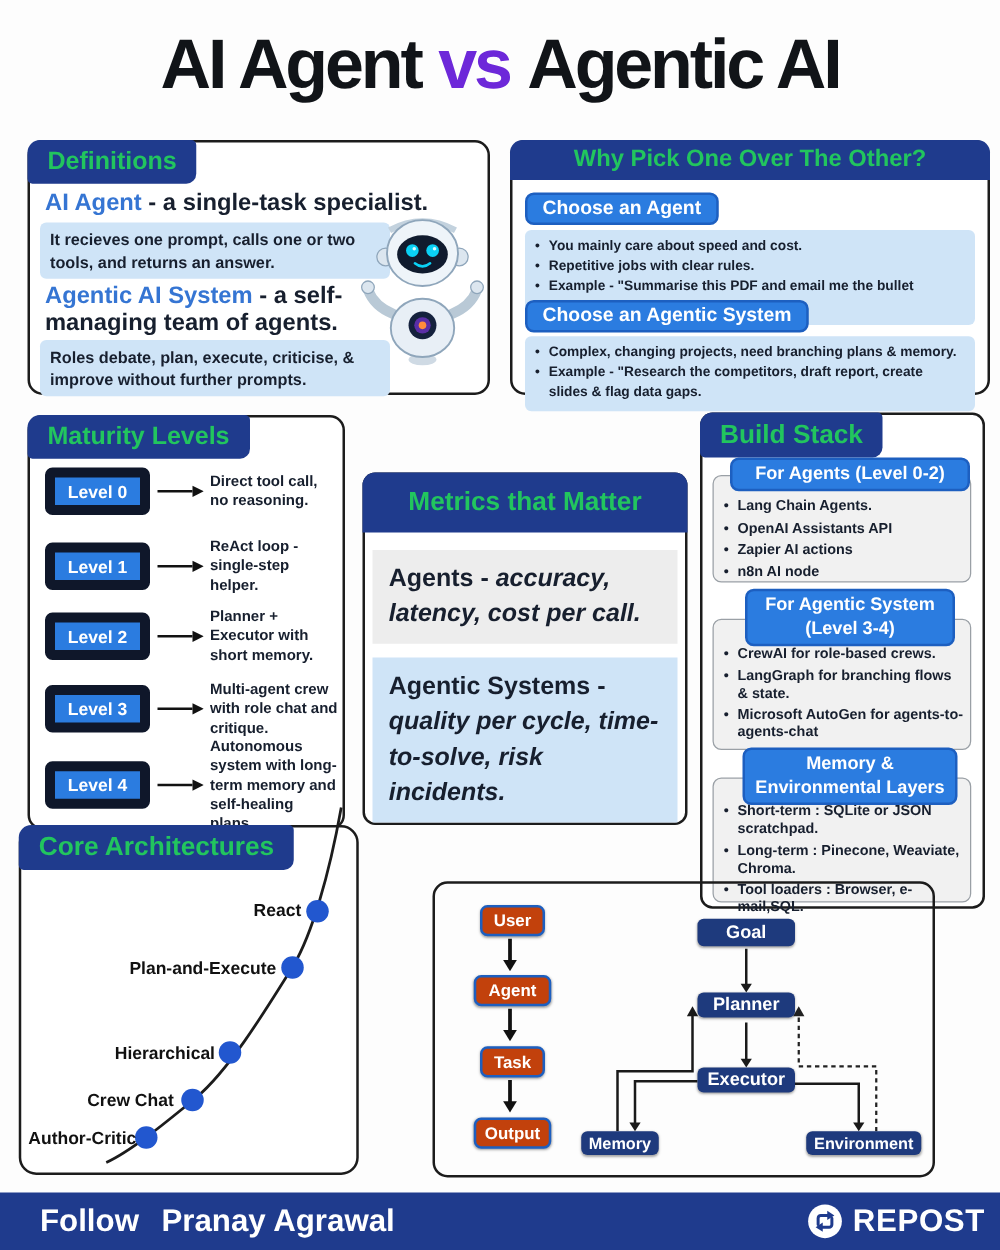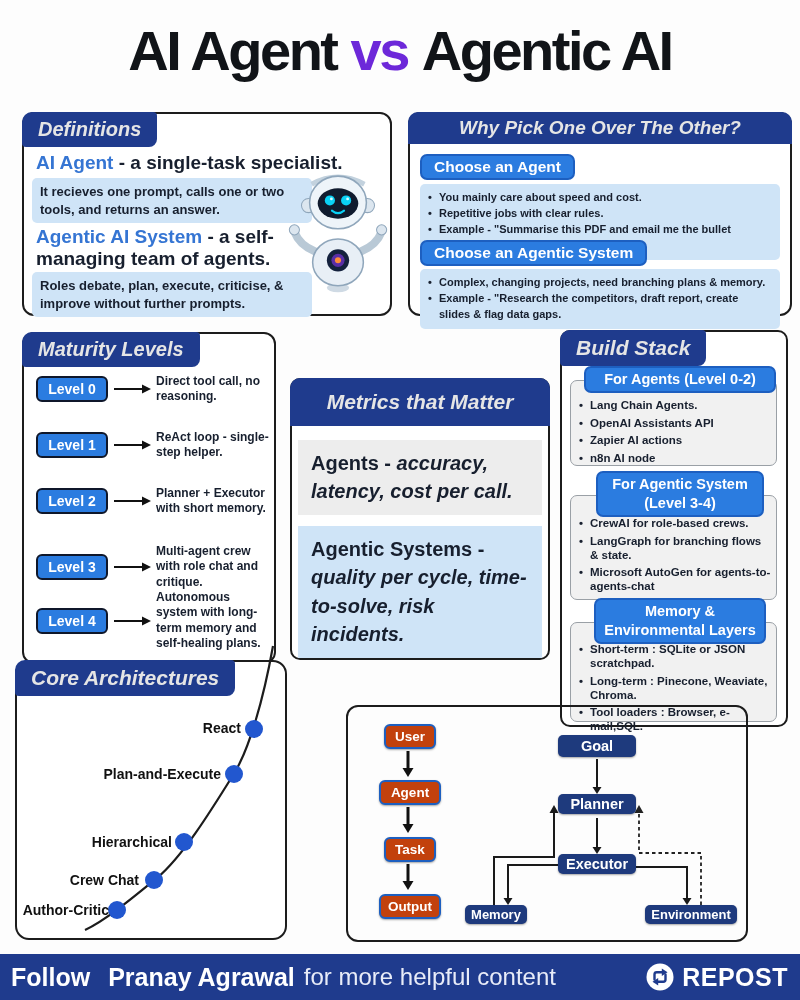--- a/index.html
+++ b/index.html
@@ -7,21 +7,21 @@
   .page{position:relative;width:800px;height:1000px;background:#fdfdfd;overflow:hidden;}
 
   
   .title{position:absolute;top:18px;left:0;width:800px;text-align:center;
          font-size:56px;font-weight:bold;letter-spacing:-2.5px;color:#111418;
          display:flex;justify-content:center;gap:14px;}
   .title .vs{color:#6d28d9;}
 
   
   .box{position:absolute;background:#ffffff;border:2px solid #1c1c1c;border-radius:12px;}
-  .hdr{background:#1f3b8d;color:#e5e5e5;font-weight:bold;font-style:italic;}
+  .hdr{background:#1f3b8d;color:#22c55e;font-weight:bold;}
   .tab{position:absolute;top:-2px;left:-2px;padding:6px 16px;font-size:20px;
        border-radius:10px 4px 8px 4px;}
   .bar{position:absolute;top:-2px;left:-2px;right:-2px;height:32px;line-height:32px;
        text-align:center;font-size:19px;border-radius:10px 10px 0 0;}
   .bluebtn{position:absolute;background:#2b7ce0;border:2px solid #1d5fc0;color:#fff;
            font-weight:bold;border-radius:7px;text-align:center;}
   .bluebox{position:absolute;background:#cfe4f7;border-radius:5px;}
   .graybox{position:absolute;background:#f1f1f1;border:1.5px solid #9aa0a6;border-radius:7px;}
   .bullets{margin:0;padding:0;list-style:none;color:#171f2e;font-weight:600;}
   .bullets li{position:relative;padding-left:11px;}
@@ -31,21 +31,21 @@
   .def-term{position:absolute;font-size:19px;font-weight:bold;color:#171f2e;line-height:1.15;}
   .def-term .term{color:#3575d3;}
   .note{font-size:13px;font-weight:600;color:#171f2e;padding:5px 8px;line-height:1.35;}
 
   
   .why-bullets{position:absolute;background:#cfe4f7;border-radius:5px;padding:6px 8px;}
   .why-bullets li{font-size:11px;line-height:1.45;}
 
   
   .mat-row{position:absolute;left:12px;right:4px;display:flex;align-items:center;gap:5px;}
-  .lvl-btn{flex:none;width:68px;background:#2b7ce0;border:2px solid #0f172a;color:#fff;
+  .lvl-btn{flex:none;width:68px;background:#2b7ce0;border:8px solid #0f172a;color:#fff;
            font-weight:bold;font-size:14px;text-align:center;padding:3px 0;border-radius:6px;}
   .lvl-desc{flex:1;font-size:12px;font-weight:700;color:#171f2e;line-height:1.28;}
   .arrow-svg{flex:none;}
 
   
   .met-item{position:absolute;left:6px;right:6px;padding:9px 13px;font-size:20px;
             color:#171f2e;line-height:1.42;}
   .met-item .nm{font-weight:bold;}
   .met-item .it{font-style:italic;font-weight:600;}
   .met-gray{background:#ededed;}
@@ -275,23 +275,22 @@
     <div class="lnode" style="left:31px;top:187px;width:58px;padding:3px 0;">Output</div>
 
     <div class="nnode" style="left:210px;top:28px;width:78px;padding:3px 0;">Goal</div>
     <div class="nnode" style="left:210px;top:87px;width:78px;padding:2px 0;">Planner</div>
     <div class="nnode" style="left:210px;top:147px;width:78px;padding:2px 0;">Executor</div>
     <div class="nnode" style="left:117px;top:198px;width:62px;padding:2px 0;font-size:13px;">Memory</div>
     <div class="nnode" style="left:297px;top:198px;width:92px;padding:2px 0;font-size:13px;">Environment</div>
   </div>
 
   <div class="footer">
-    <span class="f-bold" style="margin-left:11px;">Follow</span>
+    <span class="f-bold" style="margin-left:32px;">Follow</span>
     <span class="f-bold" style="margin-left:18px;">Pranay Agrawal</span>
-    <span class="f-rest" style="margin-left:9px;">for more helpful content</span>
     <div class="repost">
       <svg width="30" height="30" viewBox="0 0 30 30">
         <circle cx="15" cy="15" r="13.5" fill="#ffffff"></circle>
         <path d="M9.5 17.5 v-5 a2.2 2.2 0 0 1 2.2-2.2 h7" fill="none" stroke="#1f3b8d" stroke-width="2.4" stroke-linecap="round"></path>
         <polygon points="16.8,6.6 22.5,10.3 16.8,14" fill="#1f3b8d"></polygon>
         <path d="M20.5 12.5 v5 a2.2 2.2 0 0 1 -2.2 2.2 h-7" fill="none" stroke="#1f3b8d" stroke-width="2.4" stroke-linecap="round"></path>
         <polygon points="13.2,23.4 7.5,19.7 13.2,16" fill="#1f3b8d"></polygon>
       </svg>
       <span>REPOST</span>
     </div>

